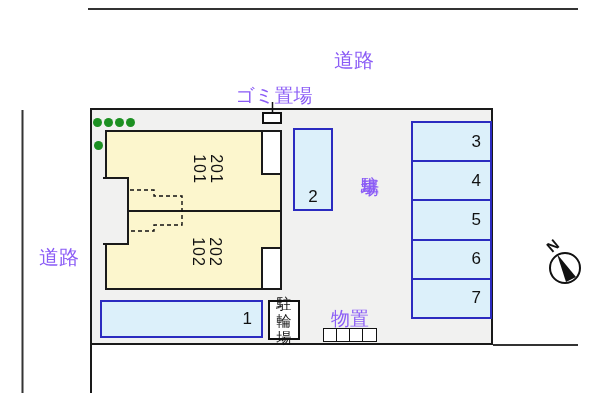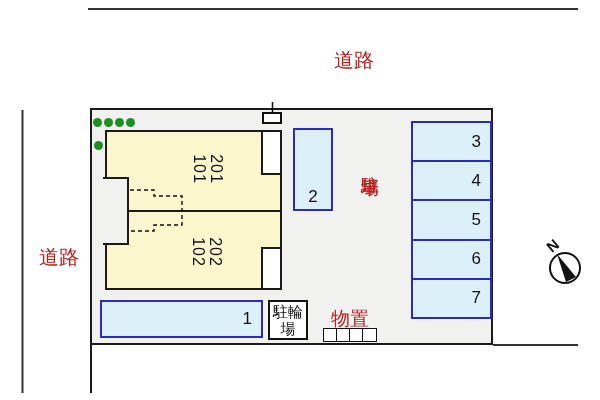--- a/index.html
+++ b/index.html
@@ -2,21 +2,21 @@
 <html><head>
 <meta charset="utf-8">
 <style>
   html,body{margin:0;padding:0;background:#fff;}
   *{box-sizing:border-box;}
   #scene{
     position:relative;width:600px;height:400px;background:#ffffff;overflow:hidden;
     font-family:"Liberation Sans","DejaVu Sans",sans-serif;color:#111;
   }
   .abs{position:absolute;}
-  .lbl{position:absolute;color:#b91c1c;}
+  .lbl{position:absolute;color:#8b5cf6;}
   .center{text-align:center;}
   
   .site{left:90px;top:108px;width:403px;height:237px;background:#f1f1f0;border:2px solid #1a1a1a;}
   
   .building{left:105px;top:130px;width:177px;height:160px;background:#fcf6cd;border:2px solid #1a1a1a;}
   .indent{left:103px;top:177px;width:26px;height:68px;background:#f1f1f0;
           border-top:2px solid #1a1a1a;border-right:2px solid #1a1a1a;border-bottom:2px solid #1a1a1a;}
   .notch-top{left:261px;top:132px;width:19px;height:43px;background:#fff;
              border-left:2px solid #1a1a1a;border-bottom:2px solid #1a1a1a;}
   .notch-bottom{left:261px;top:247px;width:19px;height:41px;background:#fff;
@@ -26,21 +26,21 @@
   
   .tree{position:absolute;width:9px;height:9px;border-radius:50%;background:#1d9022;}
   
   .pspace{position:absolute;background:#dcf0fa;border:2px solid #2b2bc0;font-size:17px;color:#111;}
   .p1{left:100px;top:300px;width:163px;height:38px;display:flex;align-items:center;justify-content:flex-end;padding-right:9px;}
   .p2{left:293px;top:128px;width:40px;height:83px;display:flex;align-items:flex-end;justify-content:center;padding-bottom:2px;}
   .pcol{left:411px;top:121px;width:81px;height:198px;display:flex;flex-direction:column;padding:0;}
   .pcol .cell{flex:1;border-bottom:2px solid #2b2bc0;display:flex;align-items:center;justify-content:flex-end;padding-right:9px;}
   .pcol .cell:last-child{border-bottom:none;}
   
-  .bike{left:268px;top:300px;width:40px;height:40px;background:#fff;border:2px solid #111;
+  .bike{left:268px;top:300px;width:32px;height:40px;background:#fff;border:2px solid #111;
         font-size:15px;line-height:17px;text-align:center;display:flex;align-items:center;justify-content:center;}
   .storage-squares{left:323px;top:328px;display:flex;}
   .storage-squares .sq{width:14.5px;height:13.5px;background:#fff;border:1.5px solid #111;margin-right:-1.5px;}
   
   .road-top{left:304px;top:47px;width:100px;font-size:20px;}
   .road-left{left:9px;top:244px;width:100px;font-size:20px;}
   .garbage-label{left:224px;top:83px;width:100px;font-size:19px;}
   .parking-area-label{left:358px;top:161px;writing-mode:vertical-rl;font-size:18px;letter-spacing:2px;}
   .storage-label{left:325px;top:306px;width:50px;font-size:19px;}
   .unit-label{position:absolute;transform:translate(-50%,-50%) rotate(90deg);
@@ -111,20 +111,21 @@
   <div class="lbl storage-label center">物置</div>
   <div class="abs storage-squares">
     <div class="sq"></div>
     <div class="sq"></div>
     <div class="sq"></div>
     <div class="sq"></div>
   </div>
 
   <div class="lbl road-top center">道路</div>
   <div class="lbl road-left center">道路</div>
+  <div class="lbl garbage-label center">ゴミ置場</div>
   <div class="lbl parking-area-label">駐車場</div>
 
   <svg class="overlay" viewBox="0 0 600 400">
     <line x1="88" y1="9" x2="578" y2="9" stroke="#333" stroke-width="2"></line>
     <line x1="22.5" y1="110" x2="22.5" y2="393" stroke="#333" stroke-width="2"></line>
     <line x1="91" y1="345" x2="91" y2="393" stroke="#1a1a1a" stroke-width="2"></line>
     <line x1="493" y1="345" x2="578" y2="345" stroke="#333" stroke-width="2"></line>
     <line x1="272.5" y1="102" x2="272.5" y2="113" stroke="#111" stroke-width="1.5"></line>
     <path d="M130 190 H154 V196 H182 V225 H154 V231 H130" fill="none" stroke="#111" stroke-width="1.4" stroke-dasharray="4 3"></path>
     <g>

